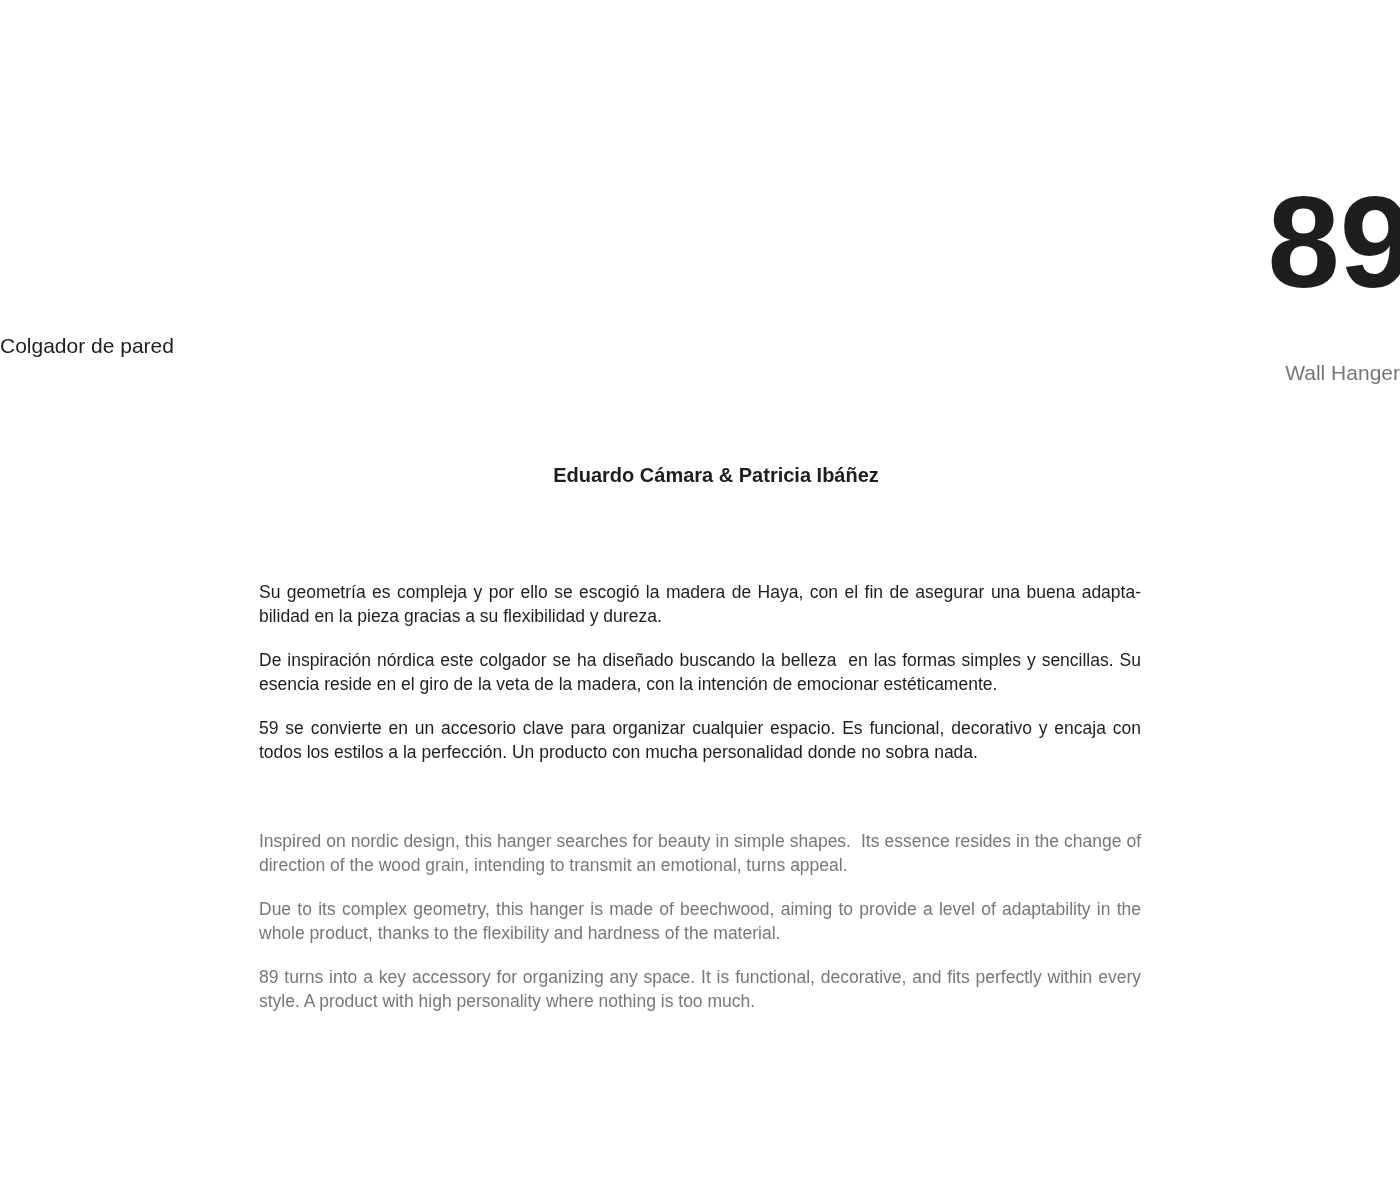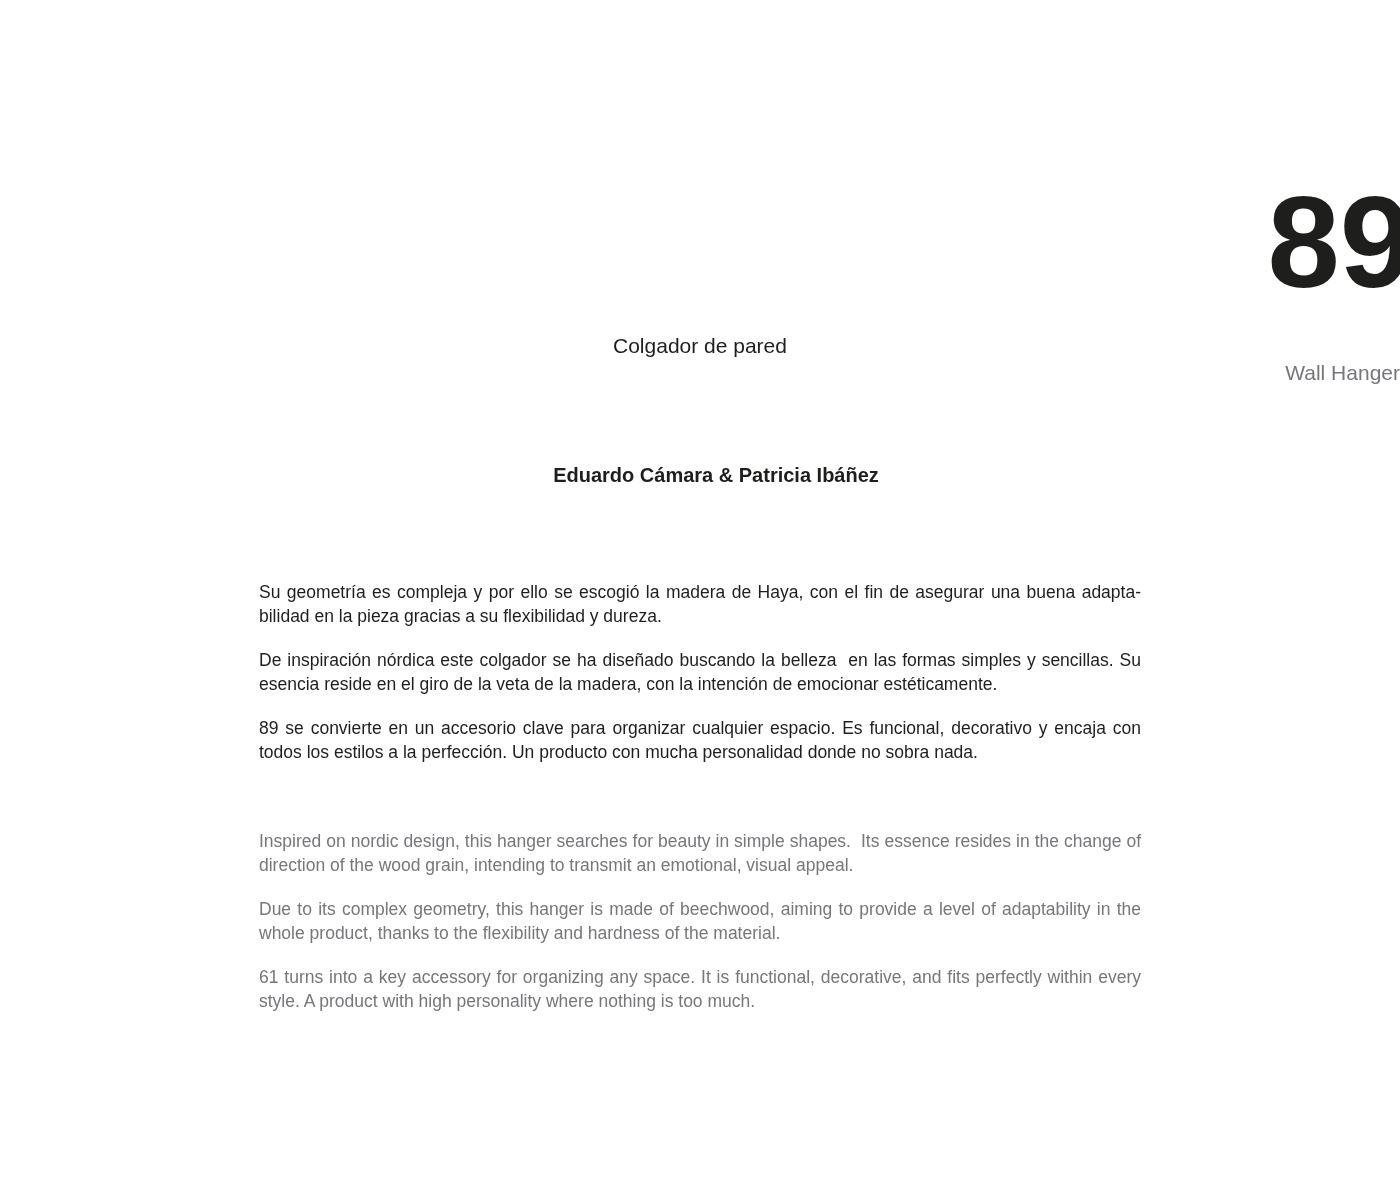--- a/index.html
+++ b/index.html
@@ -25,21 +25,21 @@
     font-weight: bold;
     line-height: 1;
     color: var(--primary, #1e1e1c);
     margin-left: 12px;
   }
   .subtitle-es {
     position: absolute;
     top: 334px;
     left: 0;
     width: 100%;
-    text-align: center;
+    text-align: left;
     font-size: 21px;
     line-height: 1.1;
     color: var(--primary, #1e1e1c);
   }
   .subtitle-en {
     position: absolute;
     top: 361px;
     left: 0;
     width: 100%;
     text-align: right;
@@ -93,24 +93,24 @@
 
   <div class="subtitle-en">Wall Hanger</div>
 
   <div class="authors">Eduardo Cámara &amp; Patricia Ibáñez</div>
 
   <div class="text-column">
 
     <div class="es-block">
       <p>Su geometría es compleja y por ello se escogió la madera de Haya, con el fin de asegurar una buena adapta-bilidad en la pieza gracias a su flexibilidad y dureza.</p>
       <p>De inspiración nórdica este colgador se ha diseñado buscando la belleza  en las formas simples y sencillas. Su esencia reside en el giro de la veta de la madera, con la intención de emocionar estéticamente.</p>
-      <p>89 se convierte en un accesorio clave para organizar cualquier espacio. Es funcional, decorativo y encaja con todos los estilos a la perfección. Un producto con mucha personalidad donde no sobra nada.</p>
+      <p>59 se convierte en un accesorio clave para organizar cualquier espacio. Es funcional, decorativo y encaja con todos los estilos a la perfección. Un producto con mucha personalidad donde no sobra nada.</p>
     </div>
 
     <div class="en-block">
-      <p>Inspired on nordic design, this hanger searches for beauty in simple shapes.  Its essence resides in the change of direction of the wood grain, intending to transmit an emotional, visual appeal.</p>
+      <p>Inspired on nordic design, this hanger searches for beauty in simple shapes.  Its essence resides in the change of direction of the wood grain, intending to transmit an emotional, turns appeal.</p>
       <p>Due to its complex geometry, this hanger is made of beechwood, aiming to provide a level of adaptability in the whole product, thanks to the flexibility and hardness of the material.</p>
-      <p>61 turns into a key accessory for organizing any space. It is functional, decorative, and fits perfectly within every style. A product with high personality where nothing is too much.</p>
+      <p>89 turns into a key accessory for organizing any space. It is functional, decorative, and fits perfectly within every style. A product with high personality where nothing is too much.</p>
     </div>
 
   </div>
 
 </div>
 
 </body></html>

